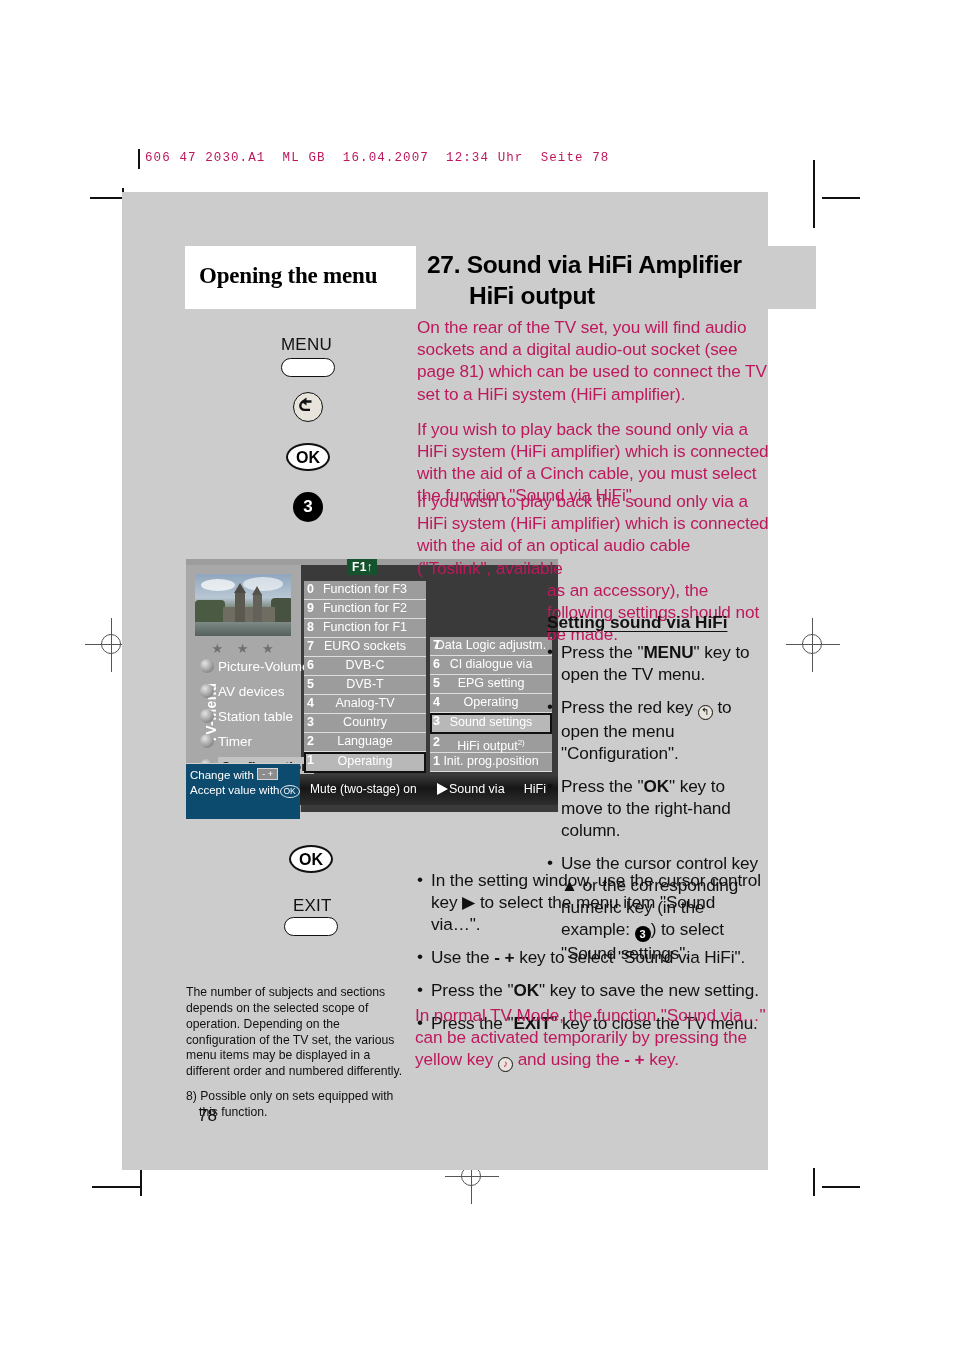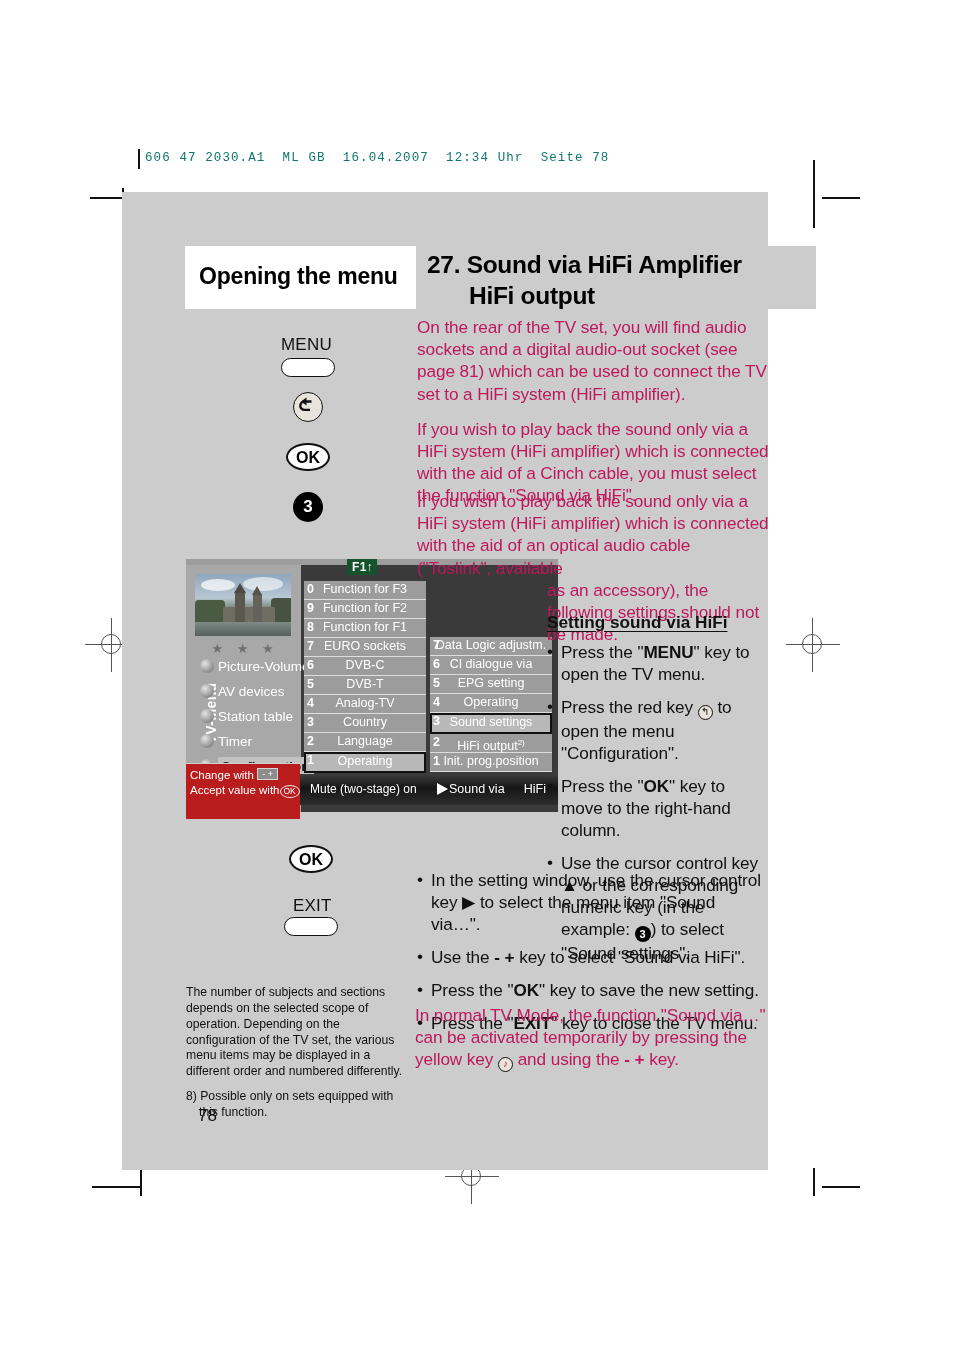--- a/index.html
+++ b/index.html
@@ -16,21 +16,21 @@
   }
 
   
   #printer-header {
     position: absolute;
     left: 145px;
     top: 151px;
     font-family: "Liberation Mono", monospace;
     font-size: 12.5px;
     letter-spacing: 1.1px;
-    color: #0f766e;
+    color: #be185d;
     white-space: pre;
   }
   #printer-header-rule {
     position: absolute;
     left: 138px;
     top: 149px;
     width: 2px;
     height: 20px;
     background: #111;
   }
@@ -77,20 +77,21 @@
   }
 
   
   #header-left {
     position: absolute;
     left: 185px;
     top: 246px;
     width: 231px;
     height: 63px;
     background: #ffffff;
+    font-family: Liberation Serif, serif;
   }
   #header-left-title {
     position: absolute;
     left: 14px;
     top: 17px;
     font-size: 23px;
     font-weight: bold;
     color: #000;
     letter-spacing: -0.2px;
   }
@@ -282,21 +283,21 @@
     color: #1d1d1d;
     font-weight: bold;
     padding: 0 5px 0 3px;
     display: inline-block;
   }
 
   #tv-hint-box {
     position: absolute;
     left: 0; top: 198px;
     width: 114px; height: 55px;
-    background: #b91c1c;
+    background: #0c4a6e;
     border-top: 1px solid #cfcfcf;
   }
   #tv-hint-box .line {
     position: absolute;
     left: 4px;
     color: #ffffff;
     font-size: 11.5px;
     white-space: nowrap;
   }
   #tv-hint-box .minus-plus {

